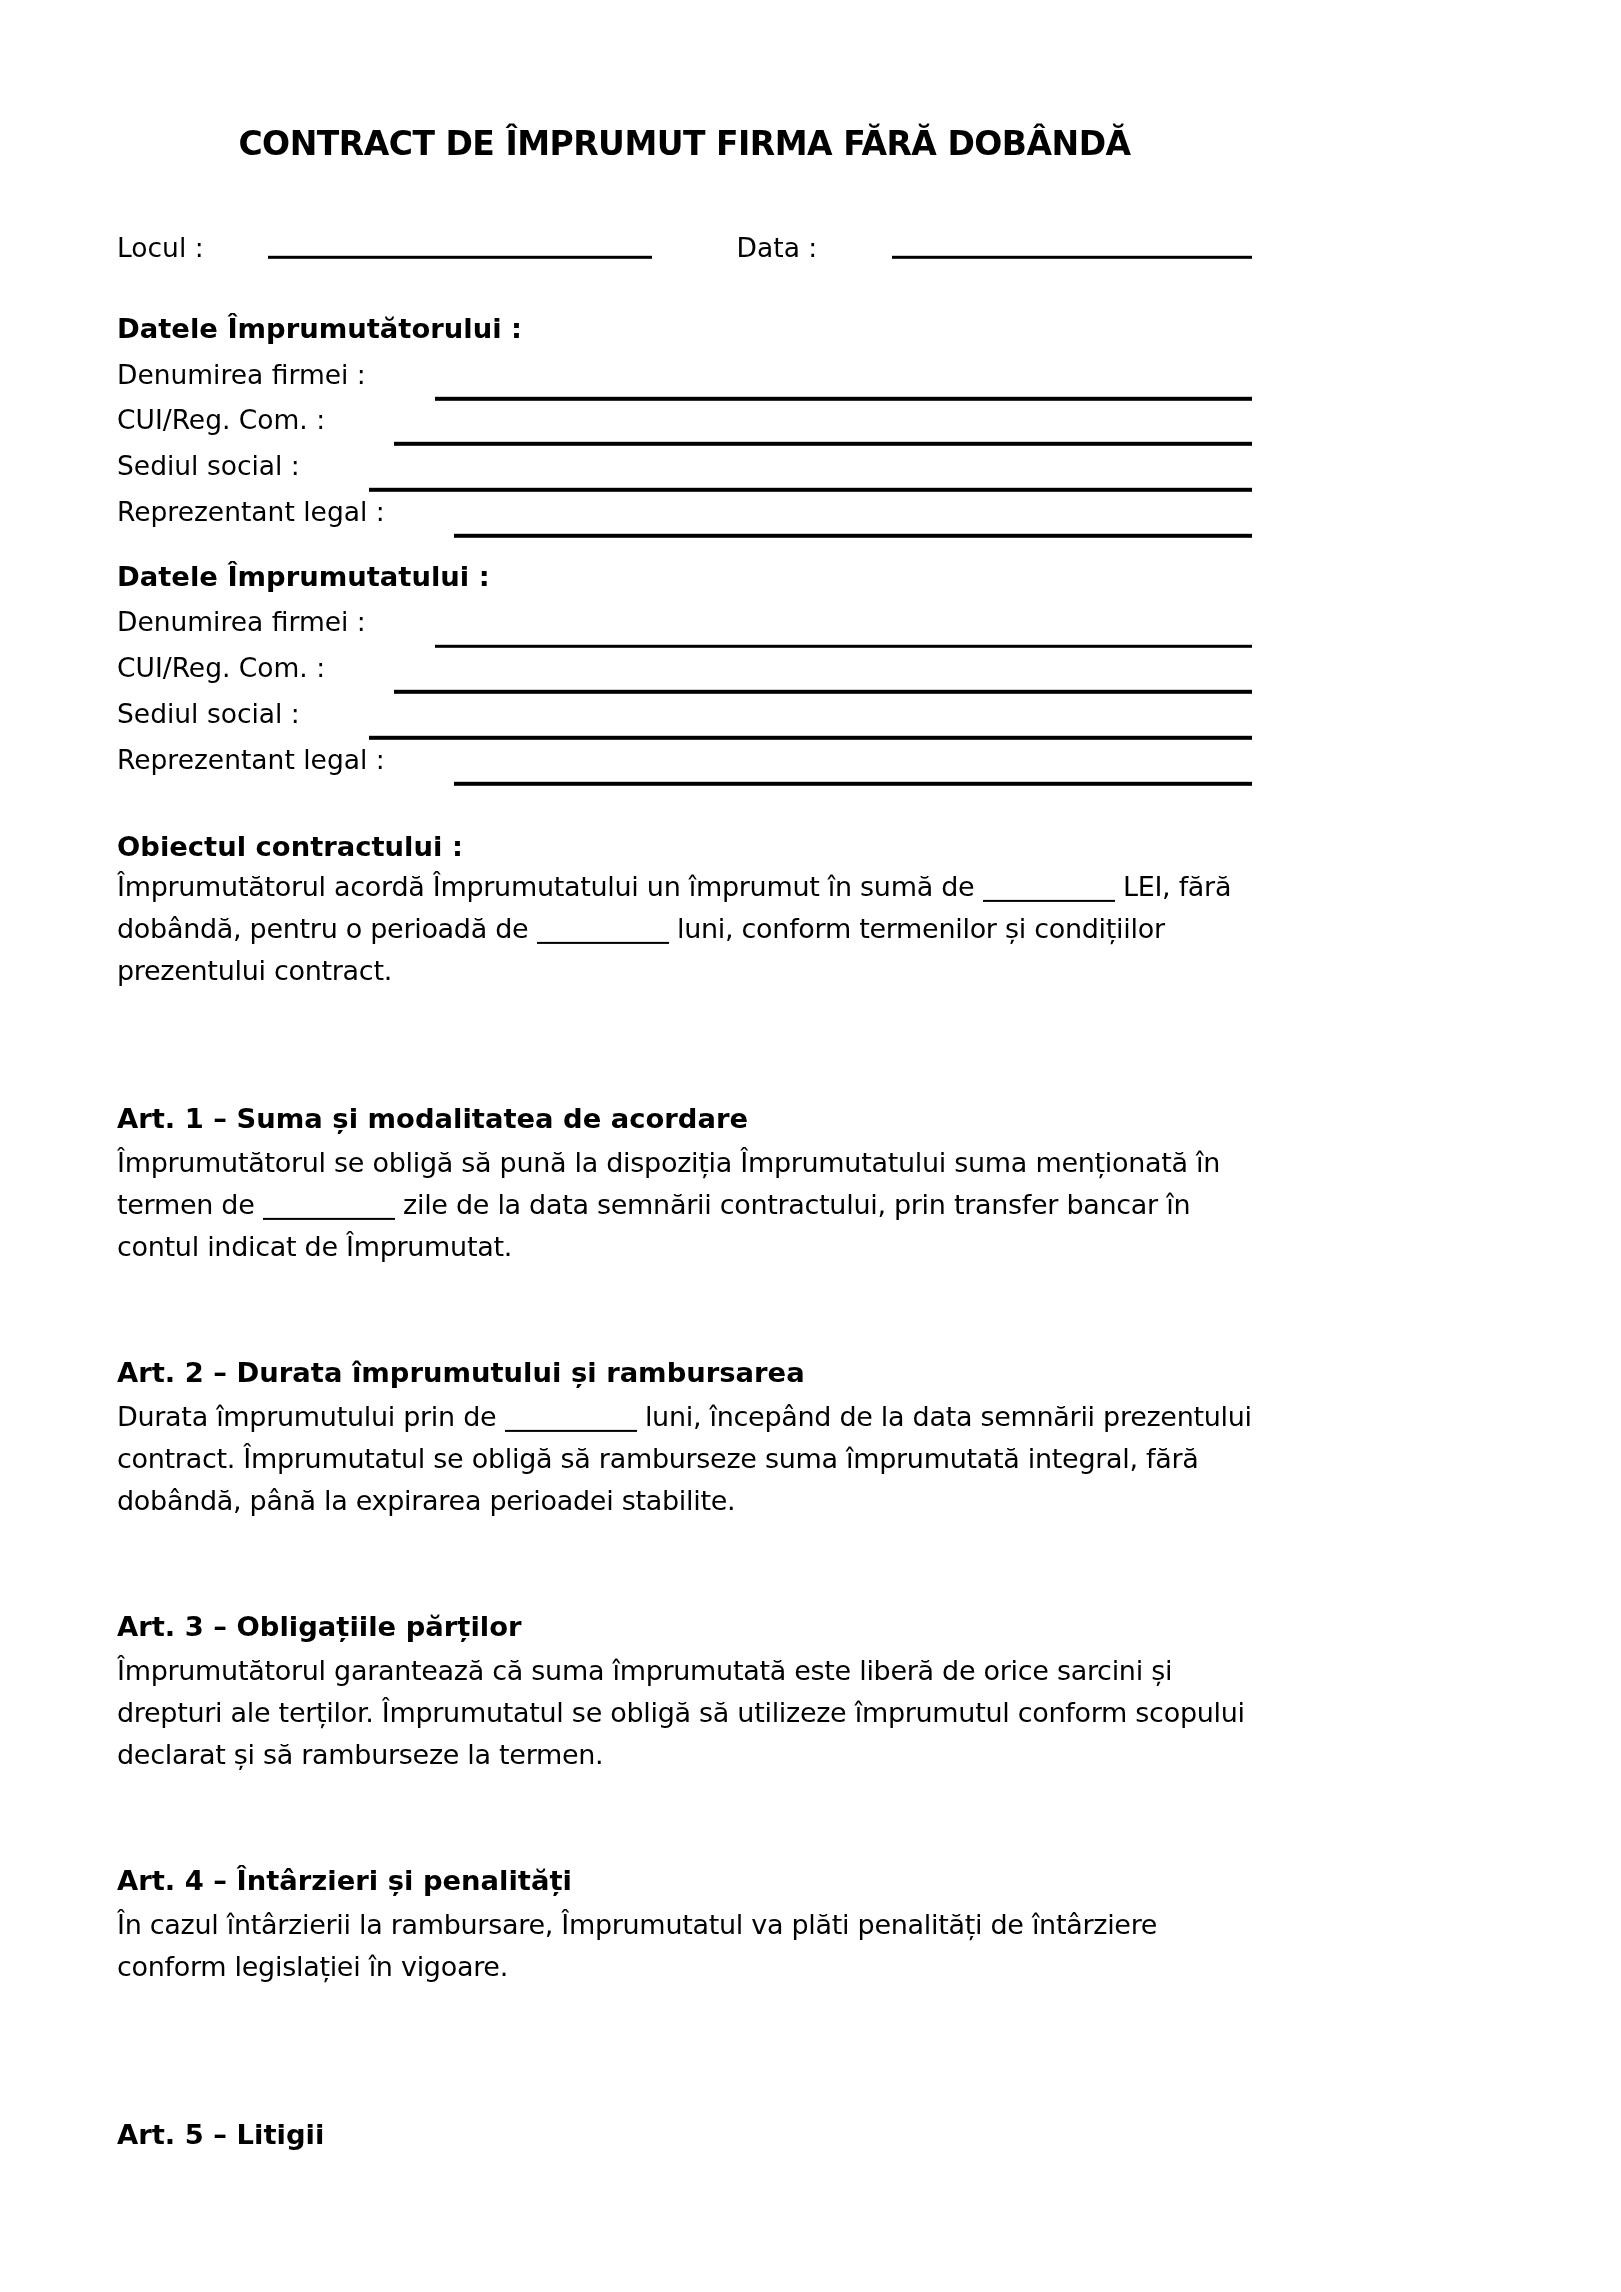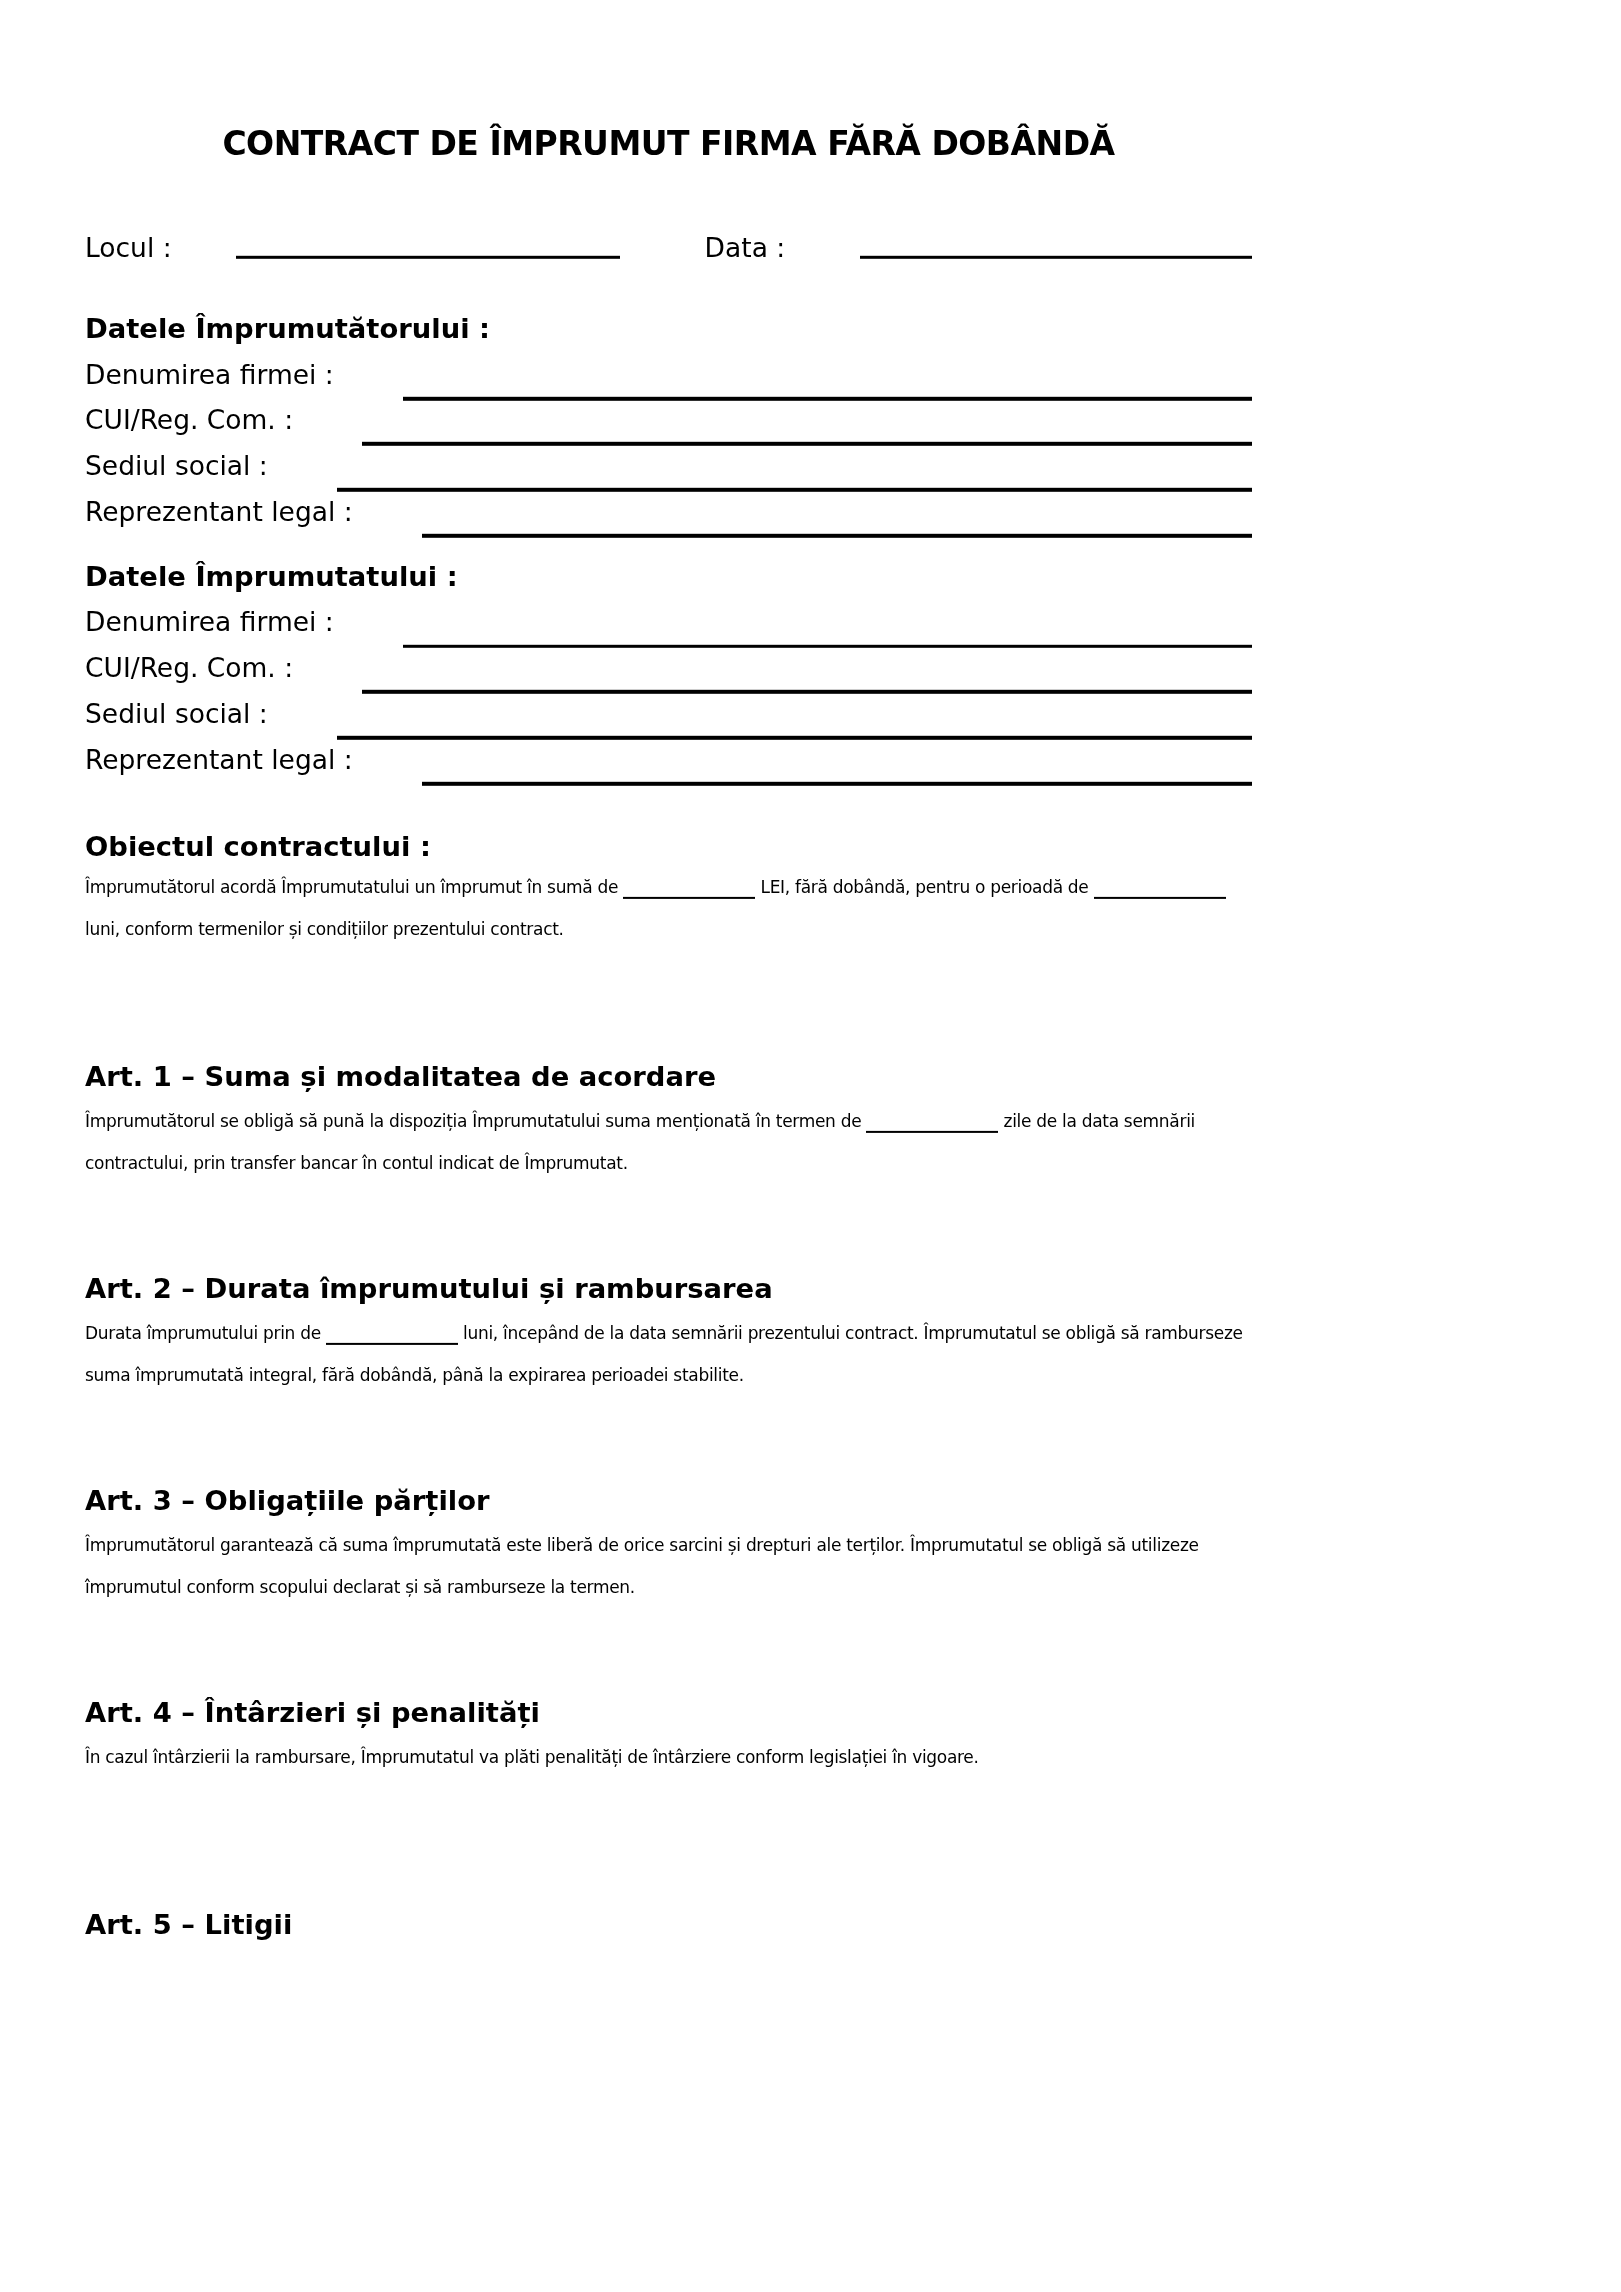--- a/index.html
+++ b/index.html
@@ -1,20 +1,20 @@
 <!DOCTYPE html>
 <html lang="ro"><head>
 <meta charset="utf-8">
 <style>
   html, body { margin: 0; padding: 0; background: #ffffff; }
   .page {
     width: 1386px;
     height: 2293px;
     box-sizing: border-box;
-    padding: 123px 134px 59px 85px;
+    padding: 123px 134px 59px 117px;
     background: #ffffff;
     color: #000000;
     font-family: "DejaVu Sans", "Liberation Sans", sans-serif;
     overflow: hidden;
   }
   .title {
     font-size: 33px;
     line-height: 41px;
     font-weight: 700;
     text-align: center;
@@ -55,21 +55,21 @@
     height: 33px;
     margin-top: 12.7px;
     font-size: 26.5px;
     line-height: 33px;
     white-space: nowrap;
     text-align: right;
   }
   .field-row .fill-line { flex: 1 1 auto; margin-left: 69px; }
 
   .body-par {
-    font-size: 17px;
+    font-size: 27px;
     line-height: 42px;
     letter-spacing: -0.3px;
     margin: 3.9px 0 0 0;
   }
   .blank {
     display: inline-block;
     width: 132px;
     height: 0;
     border-bottom: 2.9px solid #000000;
     transform: translateY(5.9px);

